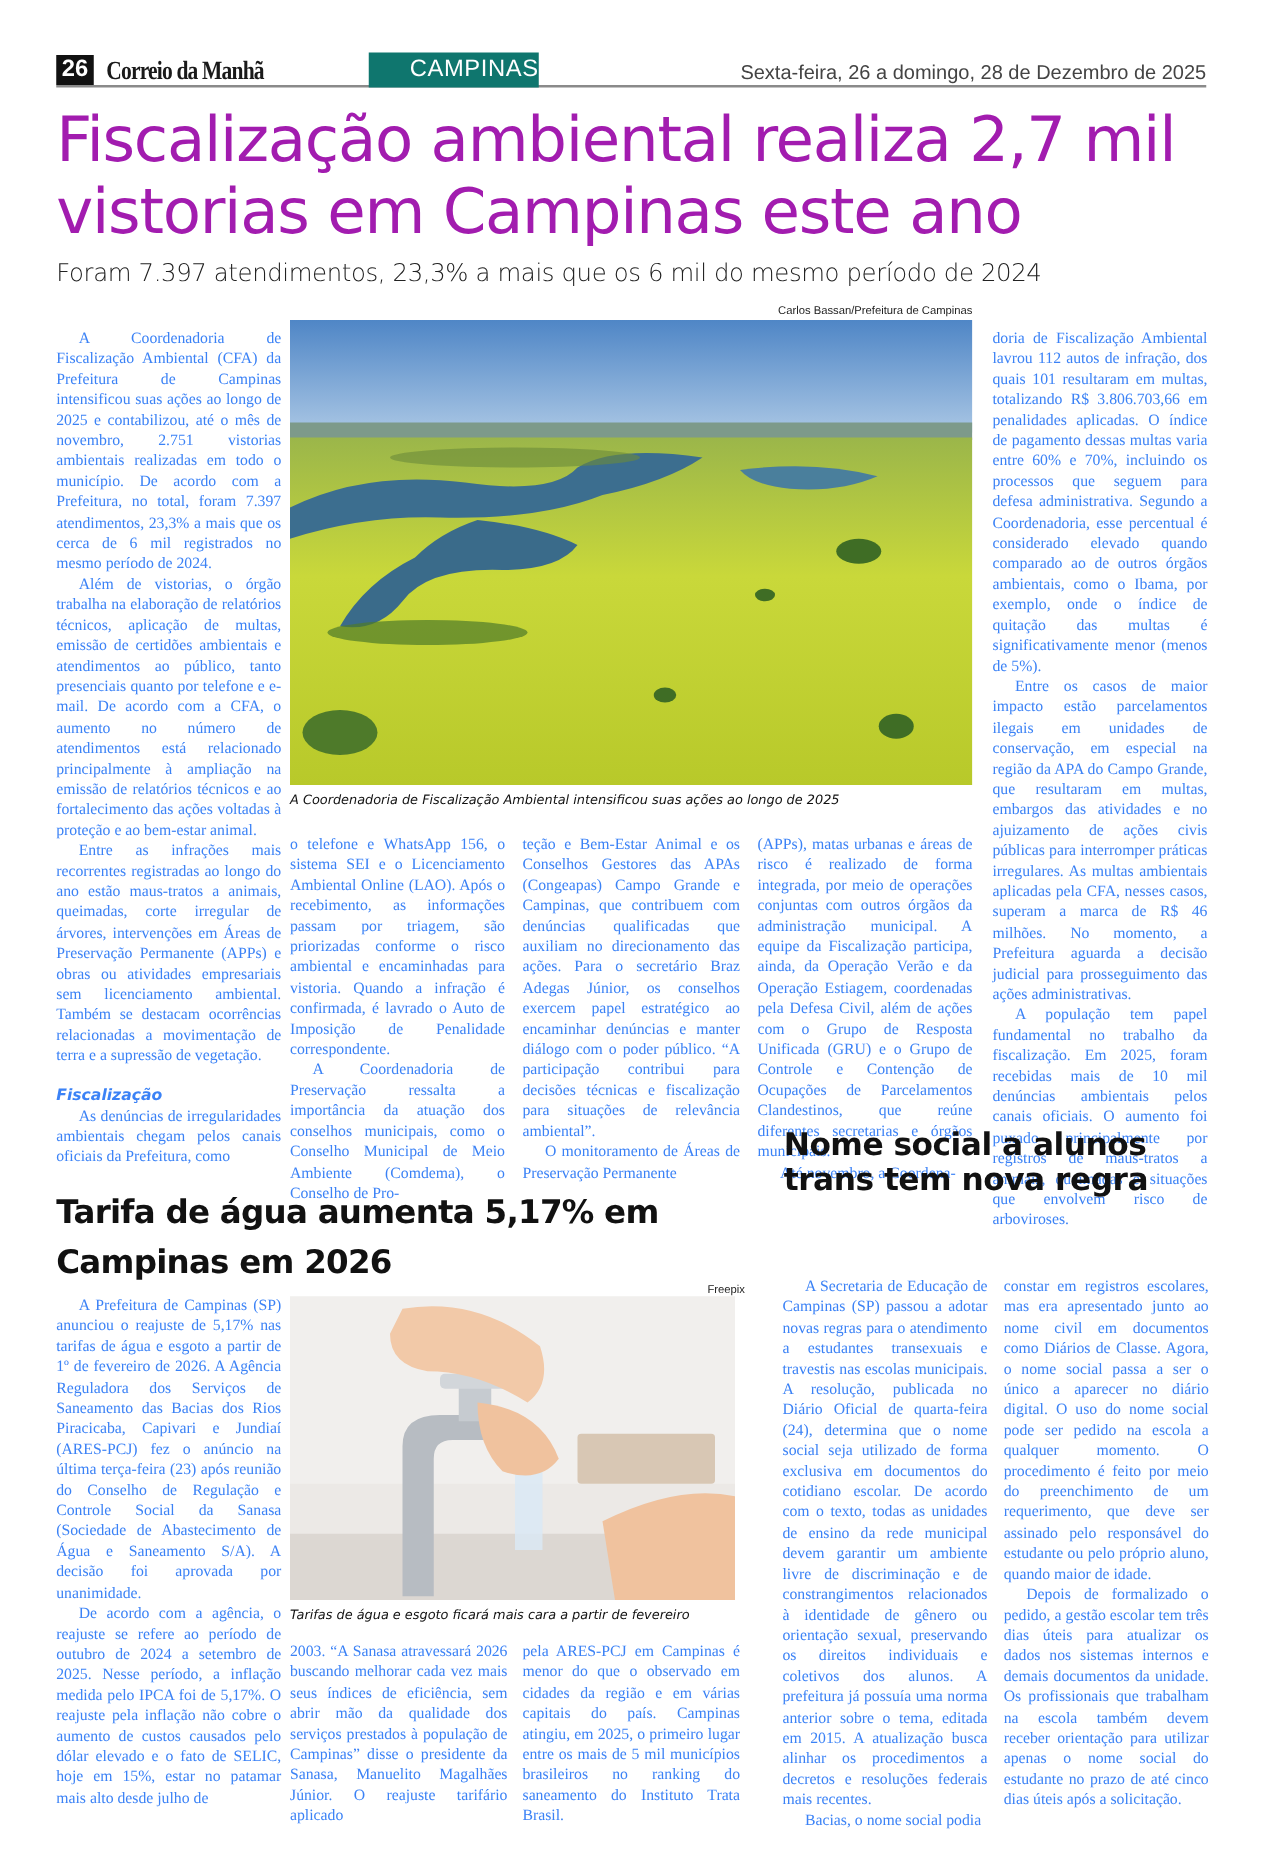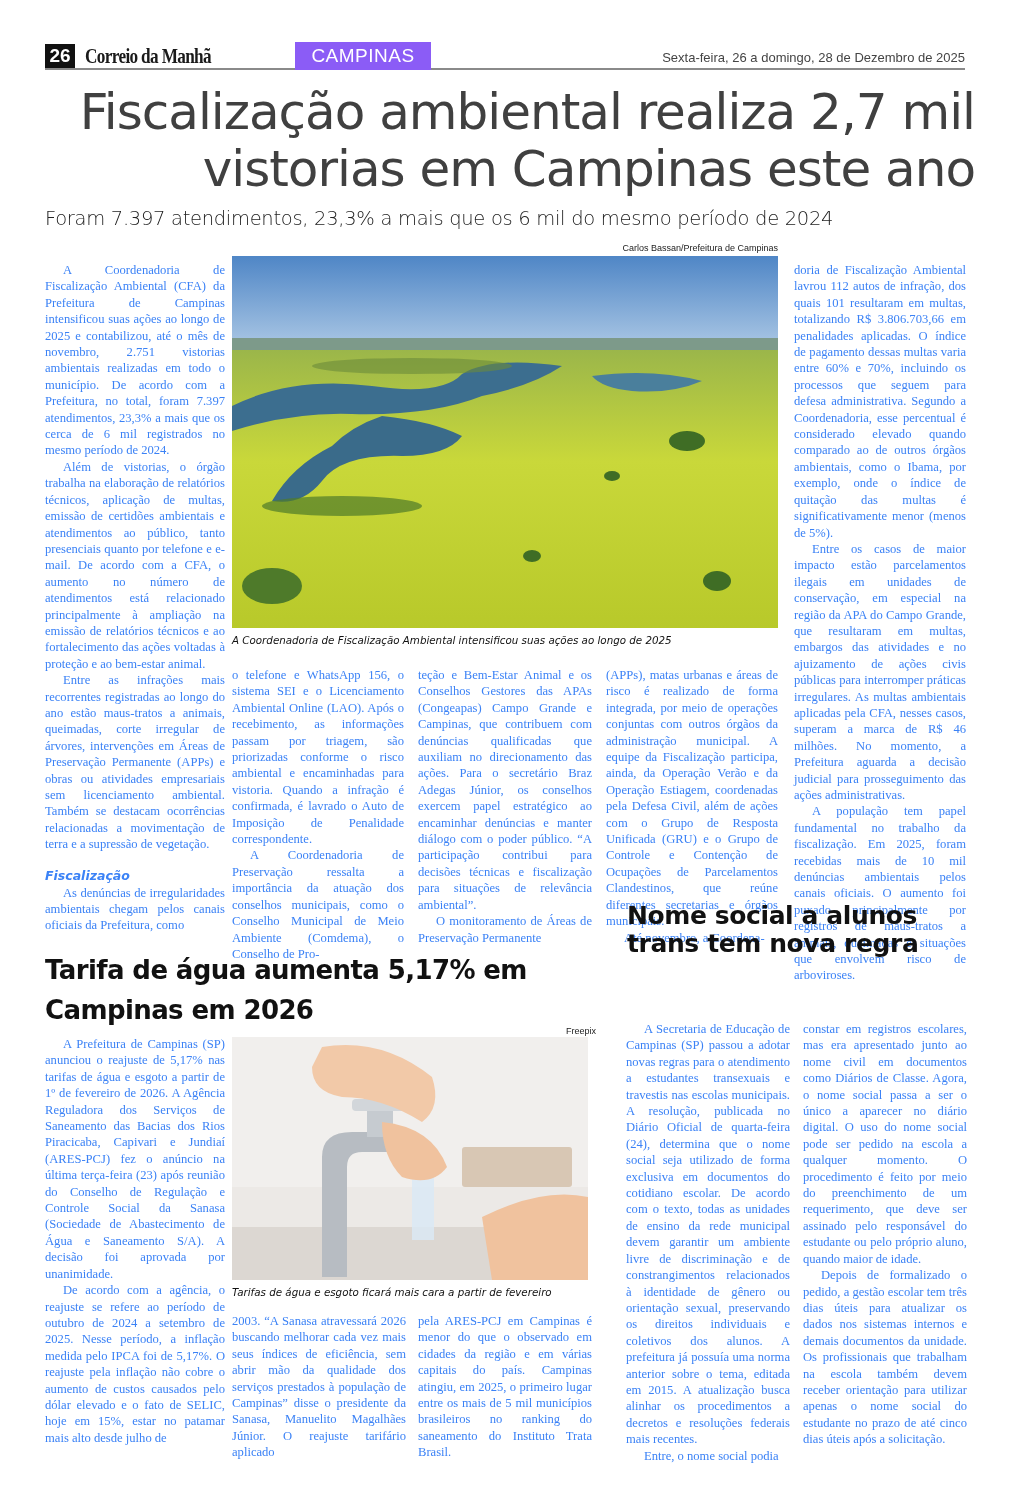--- a/index.html
+++ b/index.html
@@ -2,24 +2,24 @@
 <html><head>
 <meta charset="utf-8">
 <style>
   * { box-sizing: border-box; margin: 0; padding: 0; }
   html, body { width: 1010px; height: 1488px; background: #ffffff; overflow: hidden; }
   body { position: relative; font-family: "Liberation Serif", serif; color: #1a1a1a; }
 
   .masthead { position: absolute; left: 45px; top: 44px; width: 920px; height: 26px; border-bottom: 2px solid #8a8a8a; padding-left: 48px; }
   .page-num { position: absolute; left: 0; top: 0; width: 30px; height: 24px; background: #111; color: #fff; font-family: "Liberation Sans", sans-serif; font-size: 19px; font-weight: bold; text-align: center; line-height: 24px; }
   .paper-name { position: absolute; left: 40px; top: 0; font-family: "Liberation Serif", serif; font-weight: bold; font-size: 21px; line-height: 24px; letter-spacing: -0.8px; transform: scaleX(0.82); transform-origin: left; }
-  .section-tag { position: absolute; left: 250px; top: -2px; width: 136px; height: 28px; background: #8b5cf6; color: #fff; font-family: "Liberation Sans", sans-serif; font-size: 19px; text-align: center; line-height: 28px; letter-spacing: 0.5px; }
-  .edition-date { position: absolute; right: 0; top: 6px; font-family: "Liberation Sans", sans-serif; font-size: 13px; color: #444; }
+  .section-tag { position: absolute; left: 250px; top: -2px; width: 136px; height: 28px; background: #0f766e; color: #fff; font-family: "Liberation Sans", sans-serif; font-size: 19px; text-align: right; line-height: 28px; letter-spacing: 0.5px; }
+  .edition-date { position: absolute; right: 0; top: 6px; font-family: "Liberation Sans", sans-serif; font-size: 16px; color: #444; }
 
-  .headline { position: absolute; left: 45px; top: 84px; width: 930px; font-family: "DejaVu Sans", sans-serif; font-size: 50px; line-height: 57px; color: #404040; letter-spacing: -1px; font-weight: 500; text-align: right; }
+  .headline { position: absolute; left: 45px; top: 84px; width: 930px; font-family: "DejaVu Sans", sans-serif; font-size: 50px; line-height: 57px; color: #a21caf; letter-spacing: -1px; font-weight: 500; }
   .subhead { position: absolute; left: 45px; top: 206px; width: 930px; font-family: "DejaVu Sans", sans-serif; font-size: 19.5px; line-height: 26px; color: #222; font-weight: 300; letter-spacing: -0.3px; }
 
   .credit { position: absolute; font-family: "Liberation Sans", sans-serif; font-size: 9px; color: #222; text-align: right; }
   .caption { position: absolute; font-family: "DejaVu Sans", sans-serif; font-style: italic; font-size: 10.3px; color: #111; white-space: nowrap; }
 
   .col { position: absolute; font-family: "Liberation Serif", serif; font-size: 12.6px; line-height: 16.4px; text-align: justify; color: #3b82f6; hyphens: auto; }
   .col p { text-indent: 18px; }
   .col p.noindent { text-indent: 0; }
   .col h4 { font-family: "DejaVu Sans", sans-serif; font-size: 12.5px; font-weight: bold; margin-top: 14px; line-height: 18px; font-style: italic; }
 
@@ -133,19 +133,19 @@
 </div>
 
 <div class="col" style="left:418px; top:1313px; width:174px;">
   <p class="noindent">pela ARES-PCJ em Campinas é menor do que o observado em cidades da região e em várias capitais do país. Campinas atingiu, em 2025, o primeiro lugar entre os mais de 5 mil municípios brasileiros no ranking do saneamento do Instituto Trata Brasil.</p>
 </div>
 
 <h2 class="headline3">Nome social a alunos trans tem nova regra</h2>
 
 <div class="col" style="left:626px; top:1021px; width:164px;">
   <p>A Secretaria de Educação de Campinas (SP) passou a adotar novas regras para o atendimento a estudantes transexuais e travestis nas escolas municipais. A resolução, publicada no Diário Oficial de quarta-feira (24), determina que o nome social seja utilizado de forma exclusiva em documentos do cotidiano escolar. De acordo com o texto, todas as unidades de ensino da rede municipal devem garantir um ambiente livre de discriminação e de constrangimentos relacionados à identidade de gênero ou orientação sexual, preservando os direitos individuais e coletivos dos alunos. A prefeitura já possuía uma norma anterior sobre o tema, editada em 2015. A atualização busca alinhar os procedimentos a decretos e resoluções federais mais recentes.</p>
-  <p>Entre, o nome social podia</p>
+  <p>Bacias, o nome social podia</p>
 </div>
 
 <div class="col" style="left:803px; top:1021px; width:164px;">
   <p class="noindent">constar em registros escolares, mas era apresentado junto ao nome civil em documentos como Diários de Classe. Agora, o nome social passa a ser o único a aparecer no diário digital. O uso do nome social pode ser pedido na escola a qualquer momento. O procedimento é feito por meio do preenchimento de um requerimento, que deve ser assinado pelo responsável do estudante ou pelo próprio aluno, quando maior de idade.</p>
   <p>Depois de formalizado o pedido, a gestão escolar tem três dias úteis para atualizar os dados nos sistemas internos e demais documentos da unidade. Os profissionais que trabalham na escola também devem receber orientação para utilizar apenas o nome social do estudante no prazo de até cinco dias úteis após a solicitação.</p>
 </div>
 
 </body></html>

